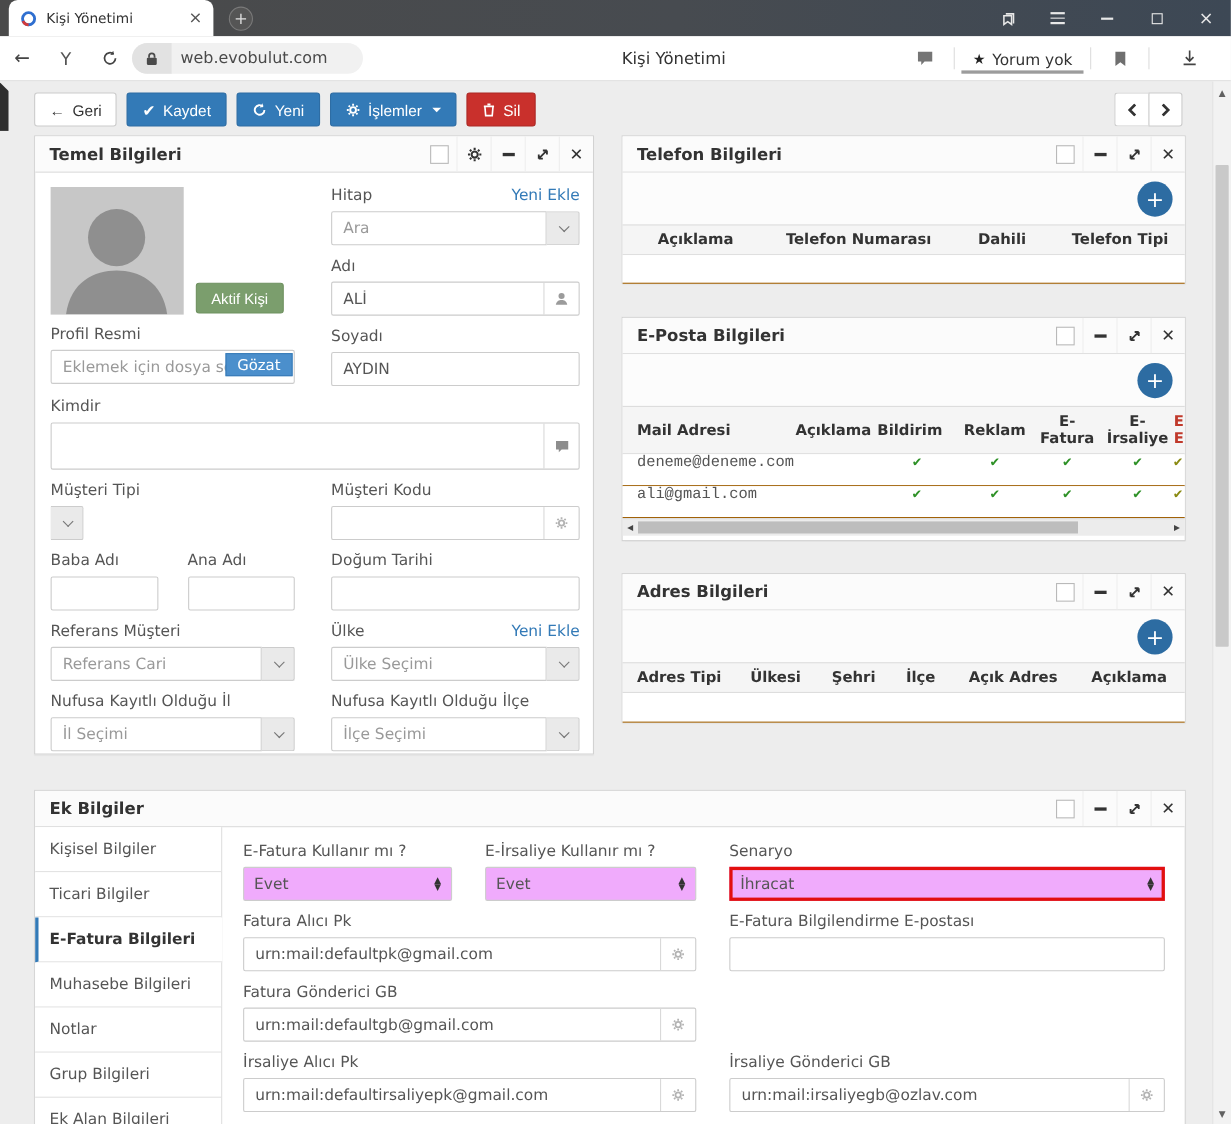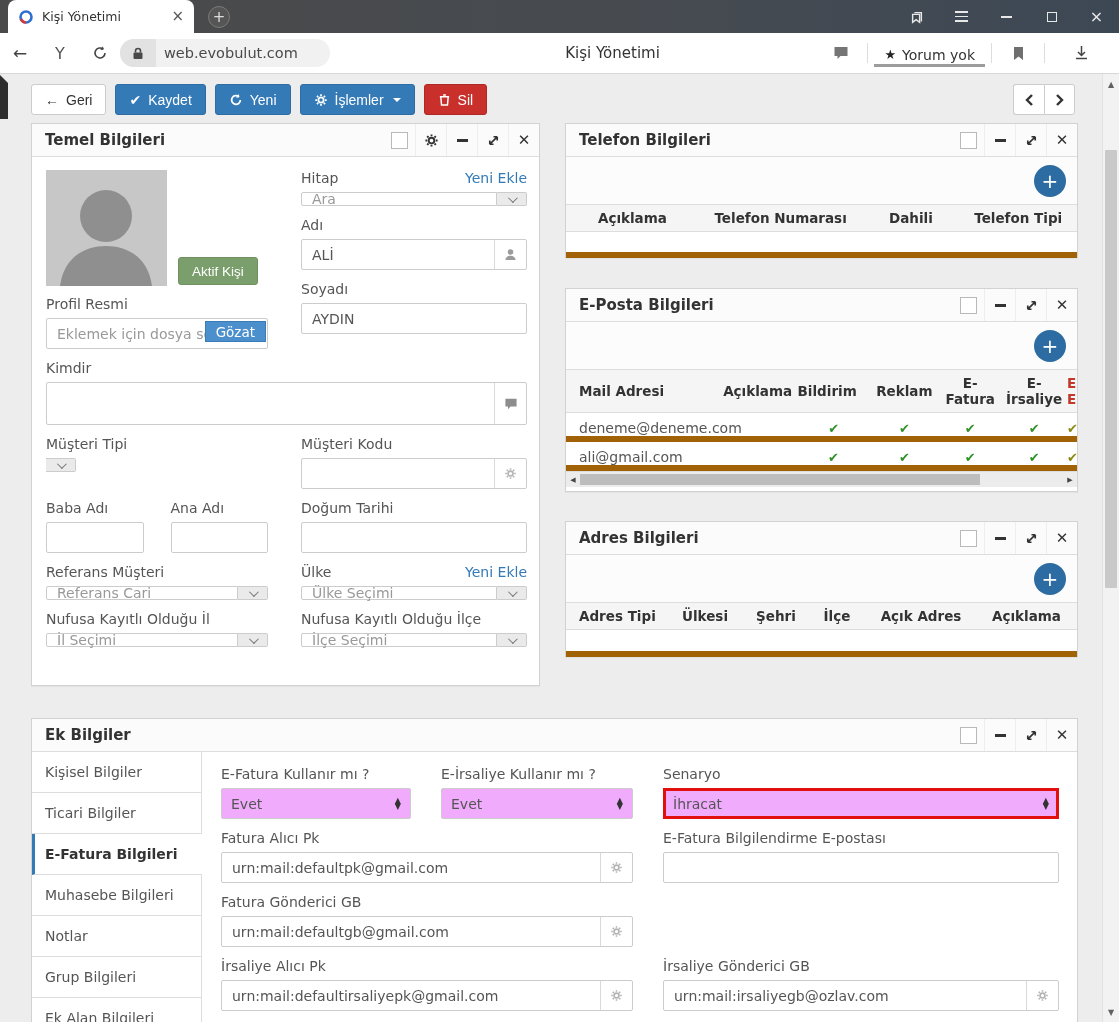--- a/index.html
+++ b/index.html
@@ -67,40 +67,40 @@
   .pcheck { width:17px; height:17px; border:1px solid #b9b9b9; background:#fff; margin:0 7px 0 4px; }
   .pminus { width:11px; height:3px; background:#333; }
   .px { font-weight:bold; font-size:15px; color:#333; }
 
   
   .lbl { color:#555; font-size:14px; margin-bottom:6px; display:block; }
   .inp { height:31px; border:1px solid #ccc; border-radius:2px; background:#fff; display:flex; align-items:center; padding:0 10px; color:#555; position:relative; }
   .inp .val { flex:1; white-space:nowrap; overflow:hidden; }
   .ph { color:#999; }
   .addon { width:32px; height:100%; margin:0 -10px 0 10px; border-left:1px solid #d9d9d9; display:flex; align-items:center; justify-content:center; color:#a5a5a5; flex:none; }
-  .selgrp { display:flex; height:14px; }
+  .selgrp { display:flex; height:31px; }
   .selmain { flex:1; border:1px solid #ccc; border-radius:2px 0 0 2px; background:#fff; display:flex; align-items:center; padding:0 10px; }
   .selbtn { width:30px; border:1px solid #ccc; border-left:none; border-radius:0 2px 2px 0; background:#eaeaea; display:flex; align-items:center; justify-content:center; }
   .chev { width:7px; height:7px; border-right:1.8px solid #777; border-bottom:1.8px solid #777; transform:rotate(45deg) translateY(-2px); }
   .clearx { color:#848484; font-weight:bold; font-size:12px; }
   .link { color:#337ab7; font-size:14px; }
   .lblrow { display:flex; justify-content:space-between; align-items:baseline; margin-bottom:6px; }
   .lblrow .lbl { margin-bottom:0; }
 
   
   .udsel { height:31px; border:1px solid #ccc; border-radius:2px; background:#f0abfc; display:flex; align-items:center; justify-content:space-between; padding:0 9px; color:#555; }
   .udarrows { display:flex; flex-direction:column; line-height:5px; color:#333; font-size:8px; gap:1px; }
   .udsel.hl { border:3px solid #e20f0f; border-radius:0; padding:0 7px; }
 
   
   .pluscirc { width:32px; height:32px; border-radius:50%; background:#2d6ca2; color:#fff; font-size:20px; display:flex; align-items:center; justify-content:center; }
 
   
   .thead { background:#f5f5f5; border-top:1px solid #ddd; border-bottom:1px solid #ddd; display:flex; align-items:center; font-weight:bold; color:#333; font-size:13.5px; }
-  .trow { border-bottom:6px solid #a16207; display:flex; align-items:flex-end; background:#fff; color:#555; }
+  .trow { border-bottom:1px solid #a16207; display:flex; align-items:flex-start; background:#fff; color:#555;font-family:Liberation Mono, monospace; }
   .chk { color:#2e9127; font-size:13px; font-weight:bold; }
 
   .addstrip { height:47px; display:flex; align-items:center; justify-content:flex-end; padding-right:11px; background:#fcfcfc; }
 
   
   .hscroll { height:16px; background:#ececec; position:relative; border-top:1px solid #ddd; }
   .hscroll .ha { position:absolute; top:0; width:14px; height:15px; display:flex; align-items:center; justify-content:center; color:#444; font-size:7px; }
   .hthumb { position:absolute; left:14px; top:2px; height:11px; width:400px; background:#bdbdbd; }
 
   

